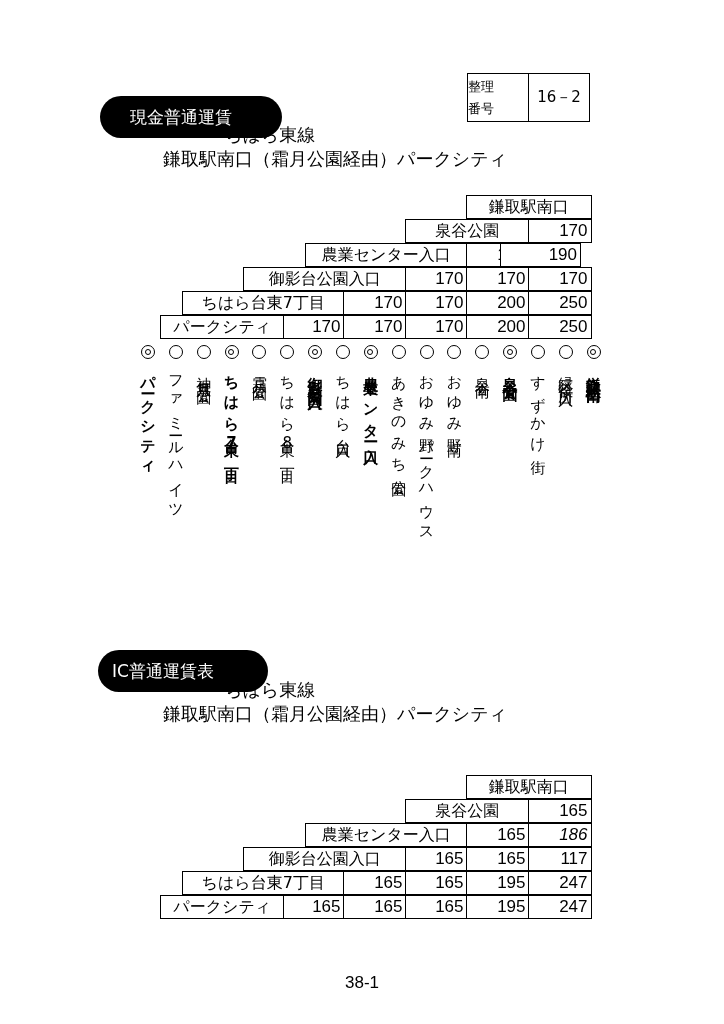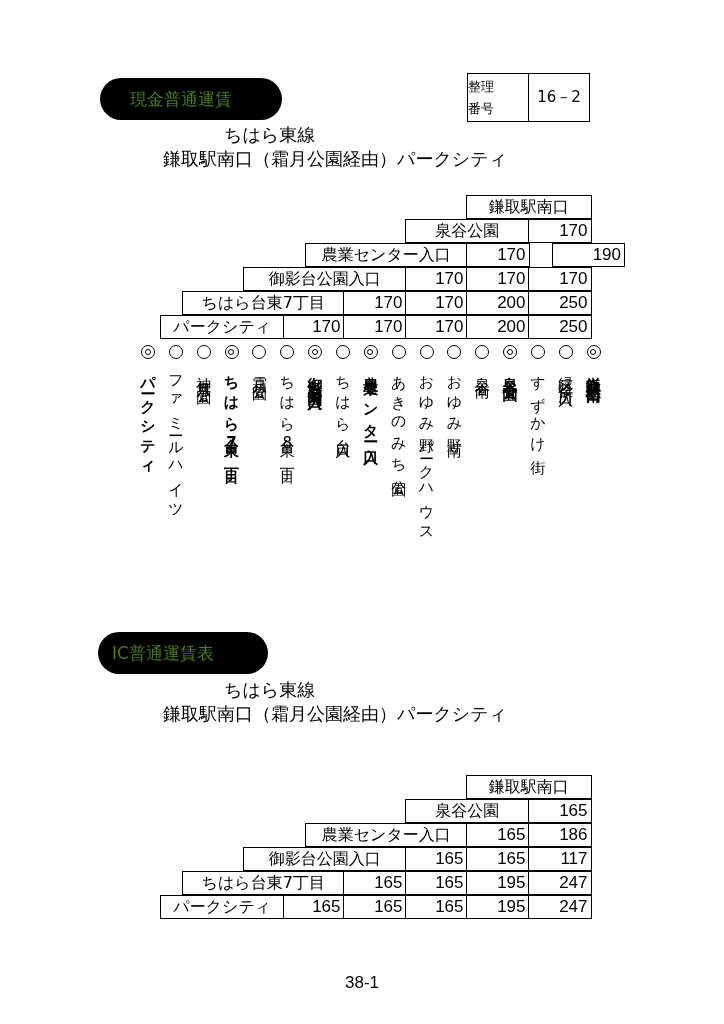--- a/index.html
+++ b/index.html
@@ -1,19 +1,19 @@
 <!DOCTYPE html>
 <html><head>
 <meta charset="utf-8">
 <style>
   html, body { margin:0; padding:0; background:#fff; }
   body { width:724px; height:1024px; position:relative; overflow:hidden;
          font-family:"DejaVu Sans", "Liberation Sans", sans-serif; color:#000; }
-  .pill { position:absolute; background:#000; color:#4d7c0f; border-radius:22px;
-          font-size:17px; display:flex; align-items:center; padding-left:30px; box-sizing:border-box; }
+  .pill { position:absolute; background:#000; color:#ffffff; border-radius:22px;
+          font-size:17px; display:flex; align-items:center; padding-left:30px; box-sizing:border-box;margin-top:18px; }
   .ref-box { position:absolute; left:467px; top:73px; width:123px; height:49px;
              border:1.5px solid #000; box-sizing:border-box; display:flex; }
   .ref-label { width:60px; border-right:1.5px solid #000; display:flex; flex-direction:column;
                align-items:flex-start; justify-content:center; font-size:13px; line-height:22px; }
   .ref-value { flex:1; display:flex; align-items:center; justify-content:center; font-size:15px; }
   .title { position:absolute; font-size:18px; white-space:nowrap; }
   .cell { position:absolute; height:24px; border:1.5px solid #000; box-sizing:border-box;
           font-size:16px; line-height:21px; white-space:nowrap; overflow:hidden; background:#fff; }
   .cell.lbl { text-align:center; }
   .cell.num { text-align:right; padding-right:3px; font-family:"Liberation Sans", sans-serif; font-size:17px; }
@@ -46,21 +46,21 @@
 
 <div class="title" style="left:224px; top:123px;">ちはら東線</div>
 <div class="title" style="left:163px; top:147px;">鎌取駅南口（霜月公園経由）パークシティ</div>
 
 <div id="cash-table">
     <div class="cell lbl" style="left: 466px; top: 195px; width: 125.5px;">鎌取駅南口</div>
     <div class="cell lbl" style="left: 405px; top: 219px; width: 124.5px;">泉谷公園</div>
     <div class="cell num" style="left: 528px; top: 219px; width: 63.5px;">170</div>
     <div class="cell lbl" style="left: 305px; top: 243px; width: 162.5px;">農業センター入口</div>
     <div class="cell num" style="left: 466px; top: 243px; width: 63.5px;">170</div>
-    <div class="cell num" style="left: 552px; top: 243px; width: 73px;">190</div>
+    <div class="cell num" style="left: 500px; top: 243px; width: 81px;">190</div>
     <div class="cell lbl" style="left: 243px; top: 267px; width: 163.5px;">御影台公園入口</div>
     <div class="cell num" style="left: 405px; top: 267px; width: 62.5px;">170</div>
     <div class="cell num" style="left: 466px; top: 267px; width: 63.5px;">170</div>
     <div class="cell num" style="left: 528px; top: 267px; width: 63.5px;">170</div>
     <div class="cell lbl" style="left: 182px; top: 291px; width: 162.5px;">ちはら台東7丁目</div>
     <div class="cell num" style="left: 343px; top: 291px; width: 63.5px;">170</div>
     <div class="cell num" style="left: 405px; top: 291px; width: 62.5px;">170</div>
     <div class="cell num" style="left: 466px; top: 291px; width: 63.5px;">200</div>
     <div class="cell num" style="left: 528px; top: 291px; width: 63.5px;">250</div>
     <div class="cell lbl" style="left: 160px; top: 315px; width: 124.5px;">パークシティ</div>
@@ -147,21 +147,21 @@
 </div>
 <div class="title" style="left:224px; top:678px;">ちはら東線</div>
 <div class="title" style="left:163px; top:702px;">鎌取駅南口（霜月公園経由）パークシティ</div>
 
 <div id="ic-table">
     <div class="cell lbl" style="left: 466px; top: 775px; width: 125.5px;">鎌取駅南口</div>
     <div class="cell lbl" style="left: 405px; top: 799px; width: 124.5px;">泉谷公園</div>
     <div class="cell num" style="left: 528px; top: 799px; width: 63.5px;">165</div>
     <div class="cell lbl" style="left: 305px; top: 823px; width: 162.5px;">農業センター入口</div>
     <div class="cell num" style="left: 466px; top: 823px; width: 63.5px;">165</div>
-    <div class="cell num" style="left: 528px; top: 823px; width: 63.5px;">186</div>
+    <div class="cell num" style="left: 528px; top: 823px; width: 63.5px; font-style: italic;">186</div>
     <div class="cell lbl" style="left: 243px; top: 847px; width: 163.5px;">御影台公園入口</div>
     <div class="cell num" style="left: 405px; top: 847px; width: 62.5px;">165</div>
     <div class="cell num" style="left: 466px; top: 847px; width: 63.5px;">165</div>
     <div class="cell num" style="left: 528px; top: 847px; width: 63.5px;">117</div>
     <div class="cell lbl" style="left: 182px; top: 871px; width: 162.5px;">ちはら台東7丁目</div>
     <div class="cell num" style="left: 343px; top: 871px; width: 63.5px;">165</div>
     <div class="cell num" style="left: 405px; top: 871px; width: 62.5px;">165</div>
     <div class="cell num" style="left: 466px; top: 871px; width: 63.5px;">195</div>
     <div class="cell num" style="left: 528px; top: 871px; width: 63.5px;">247</div>
     <div class="cell lbl" style="left: 160px; top: 895px; width: 124.5px;">パークシティ</div>

